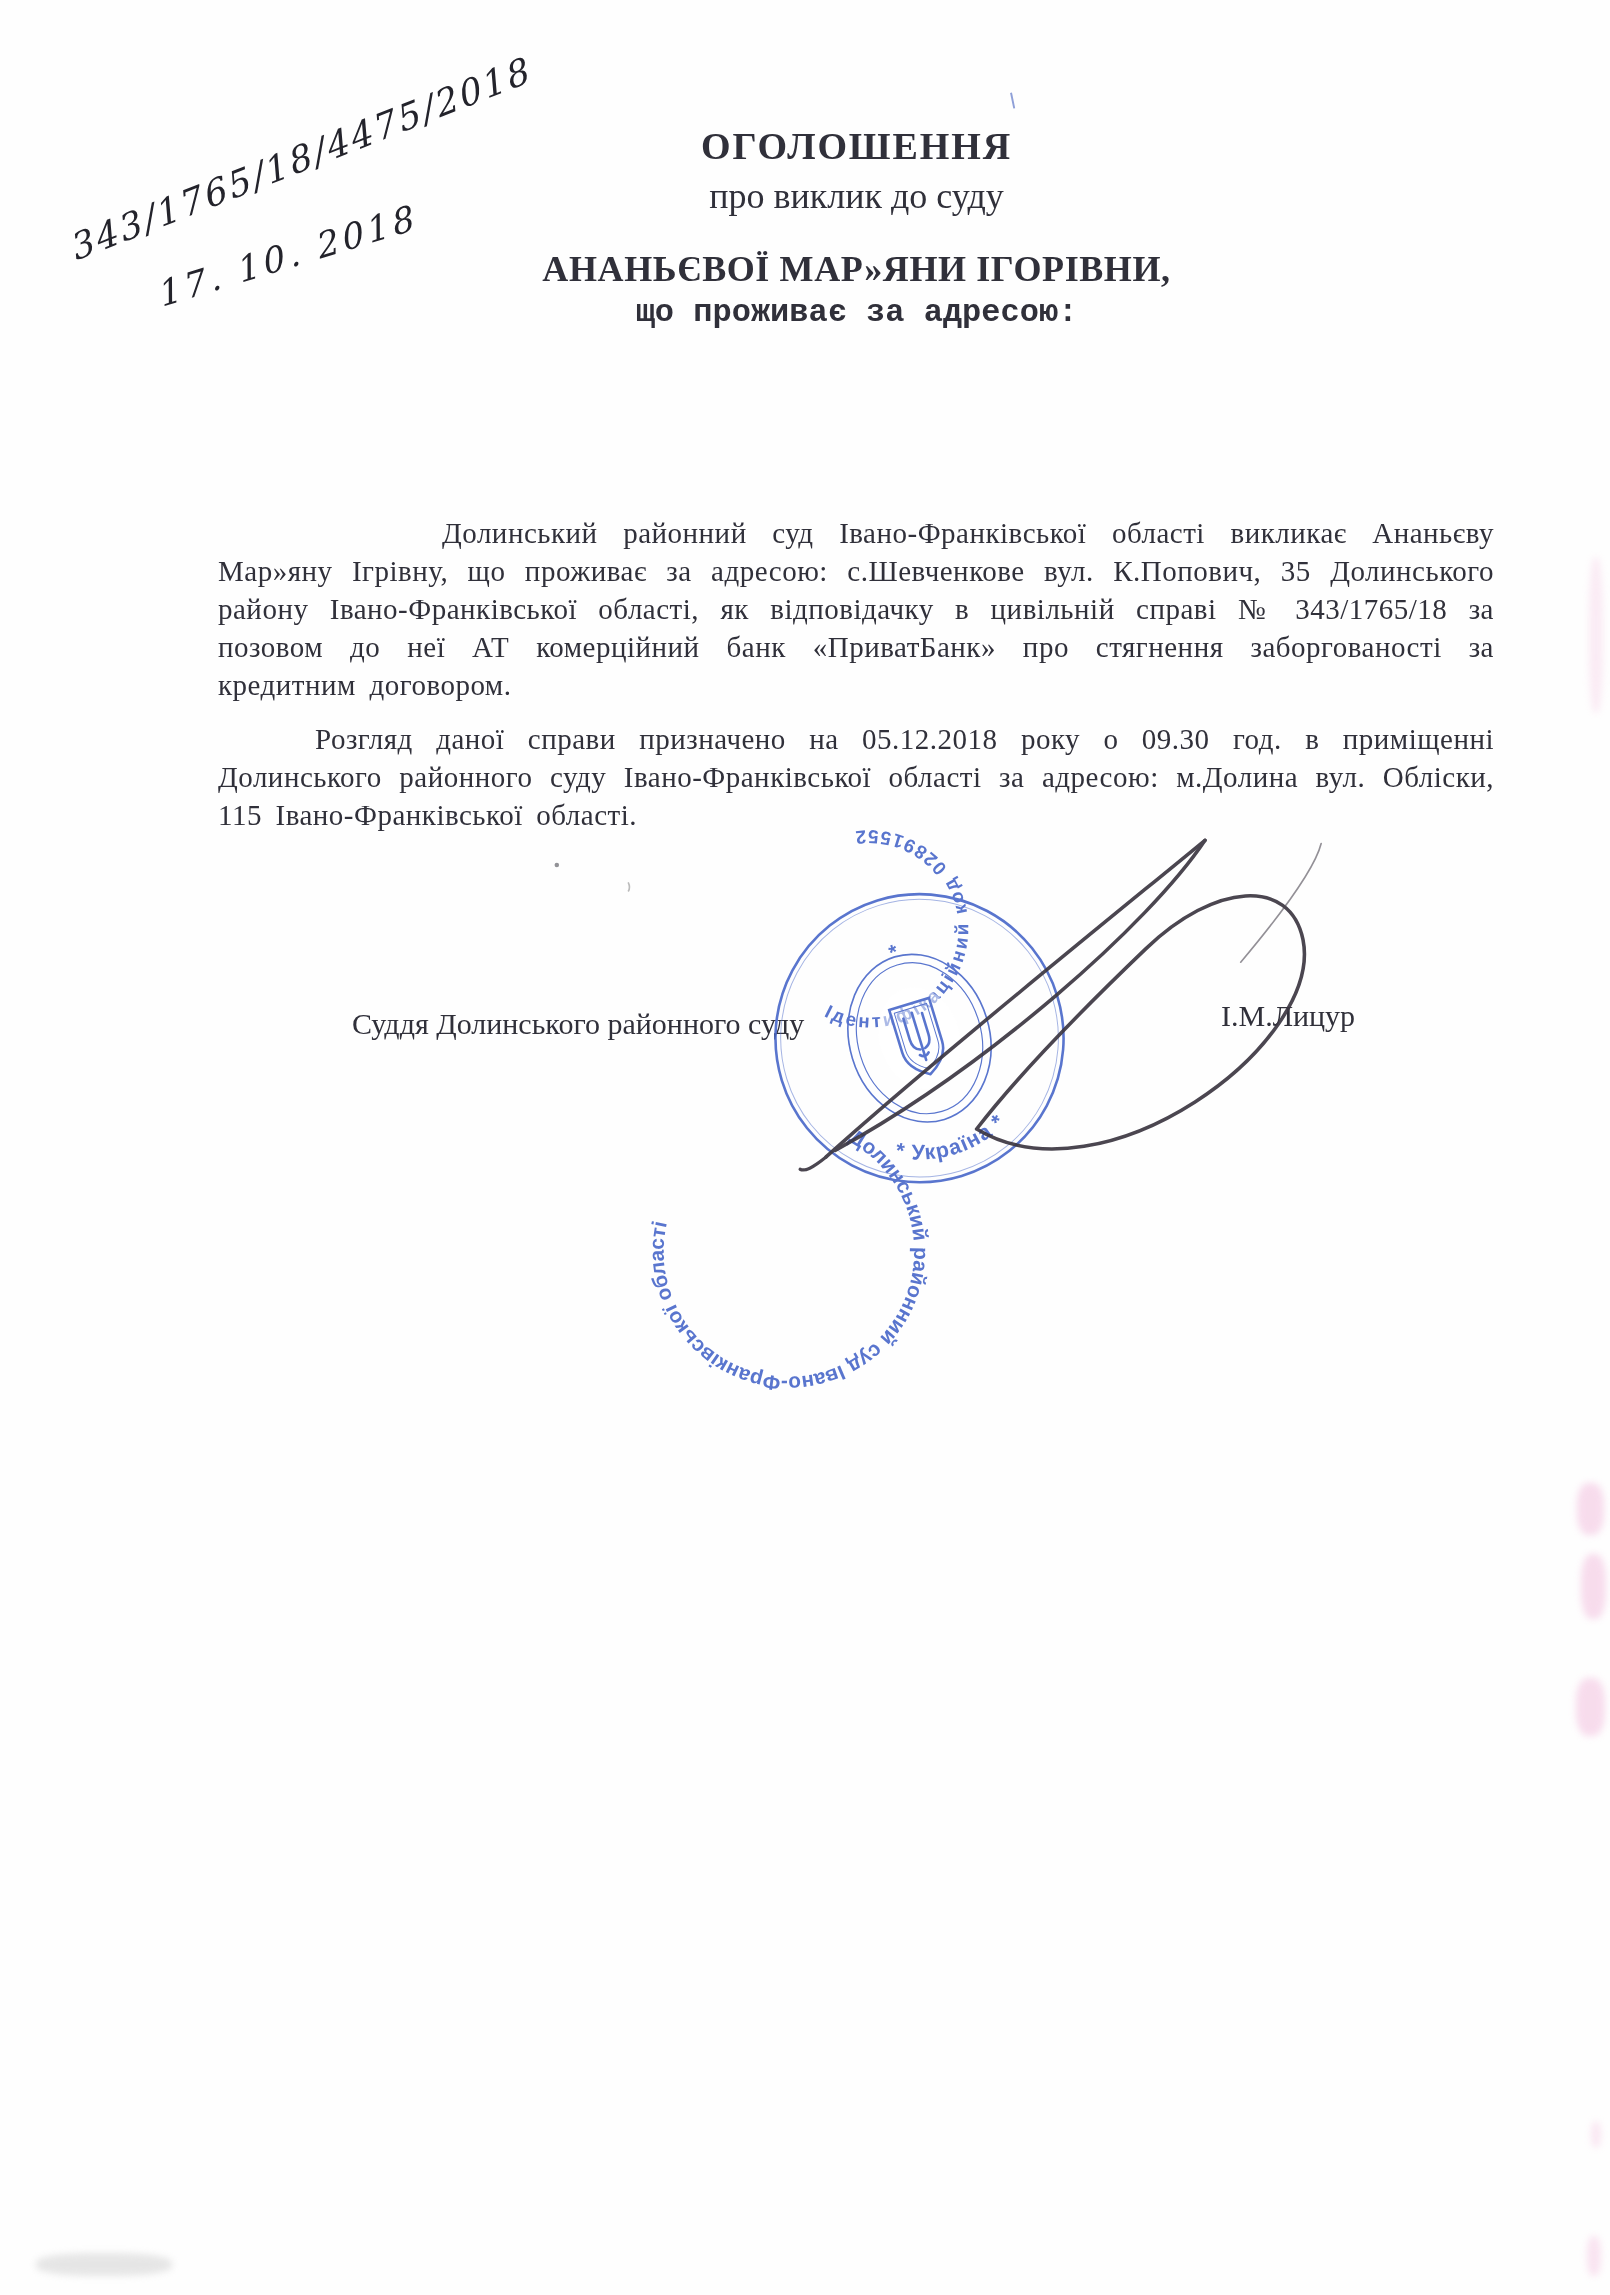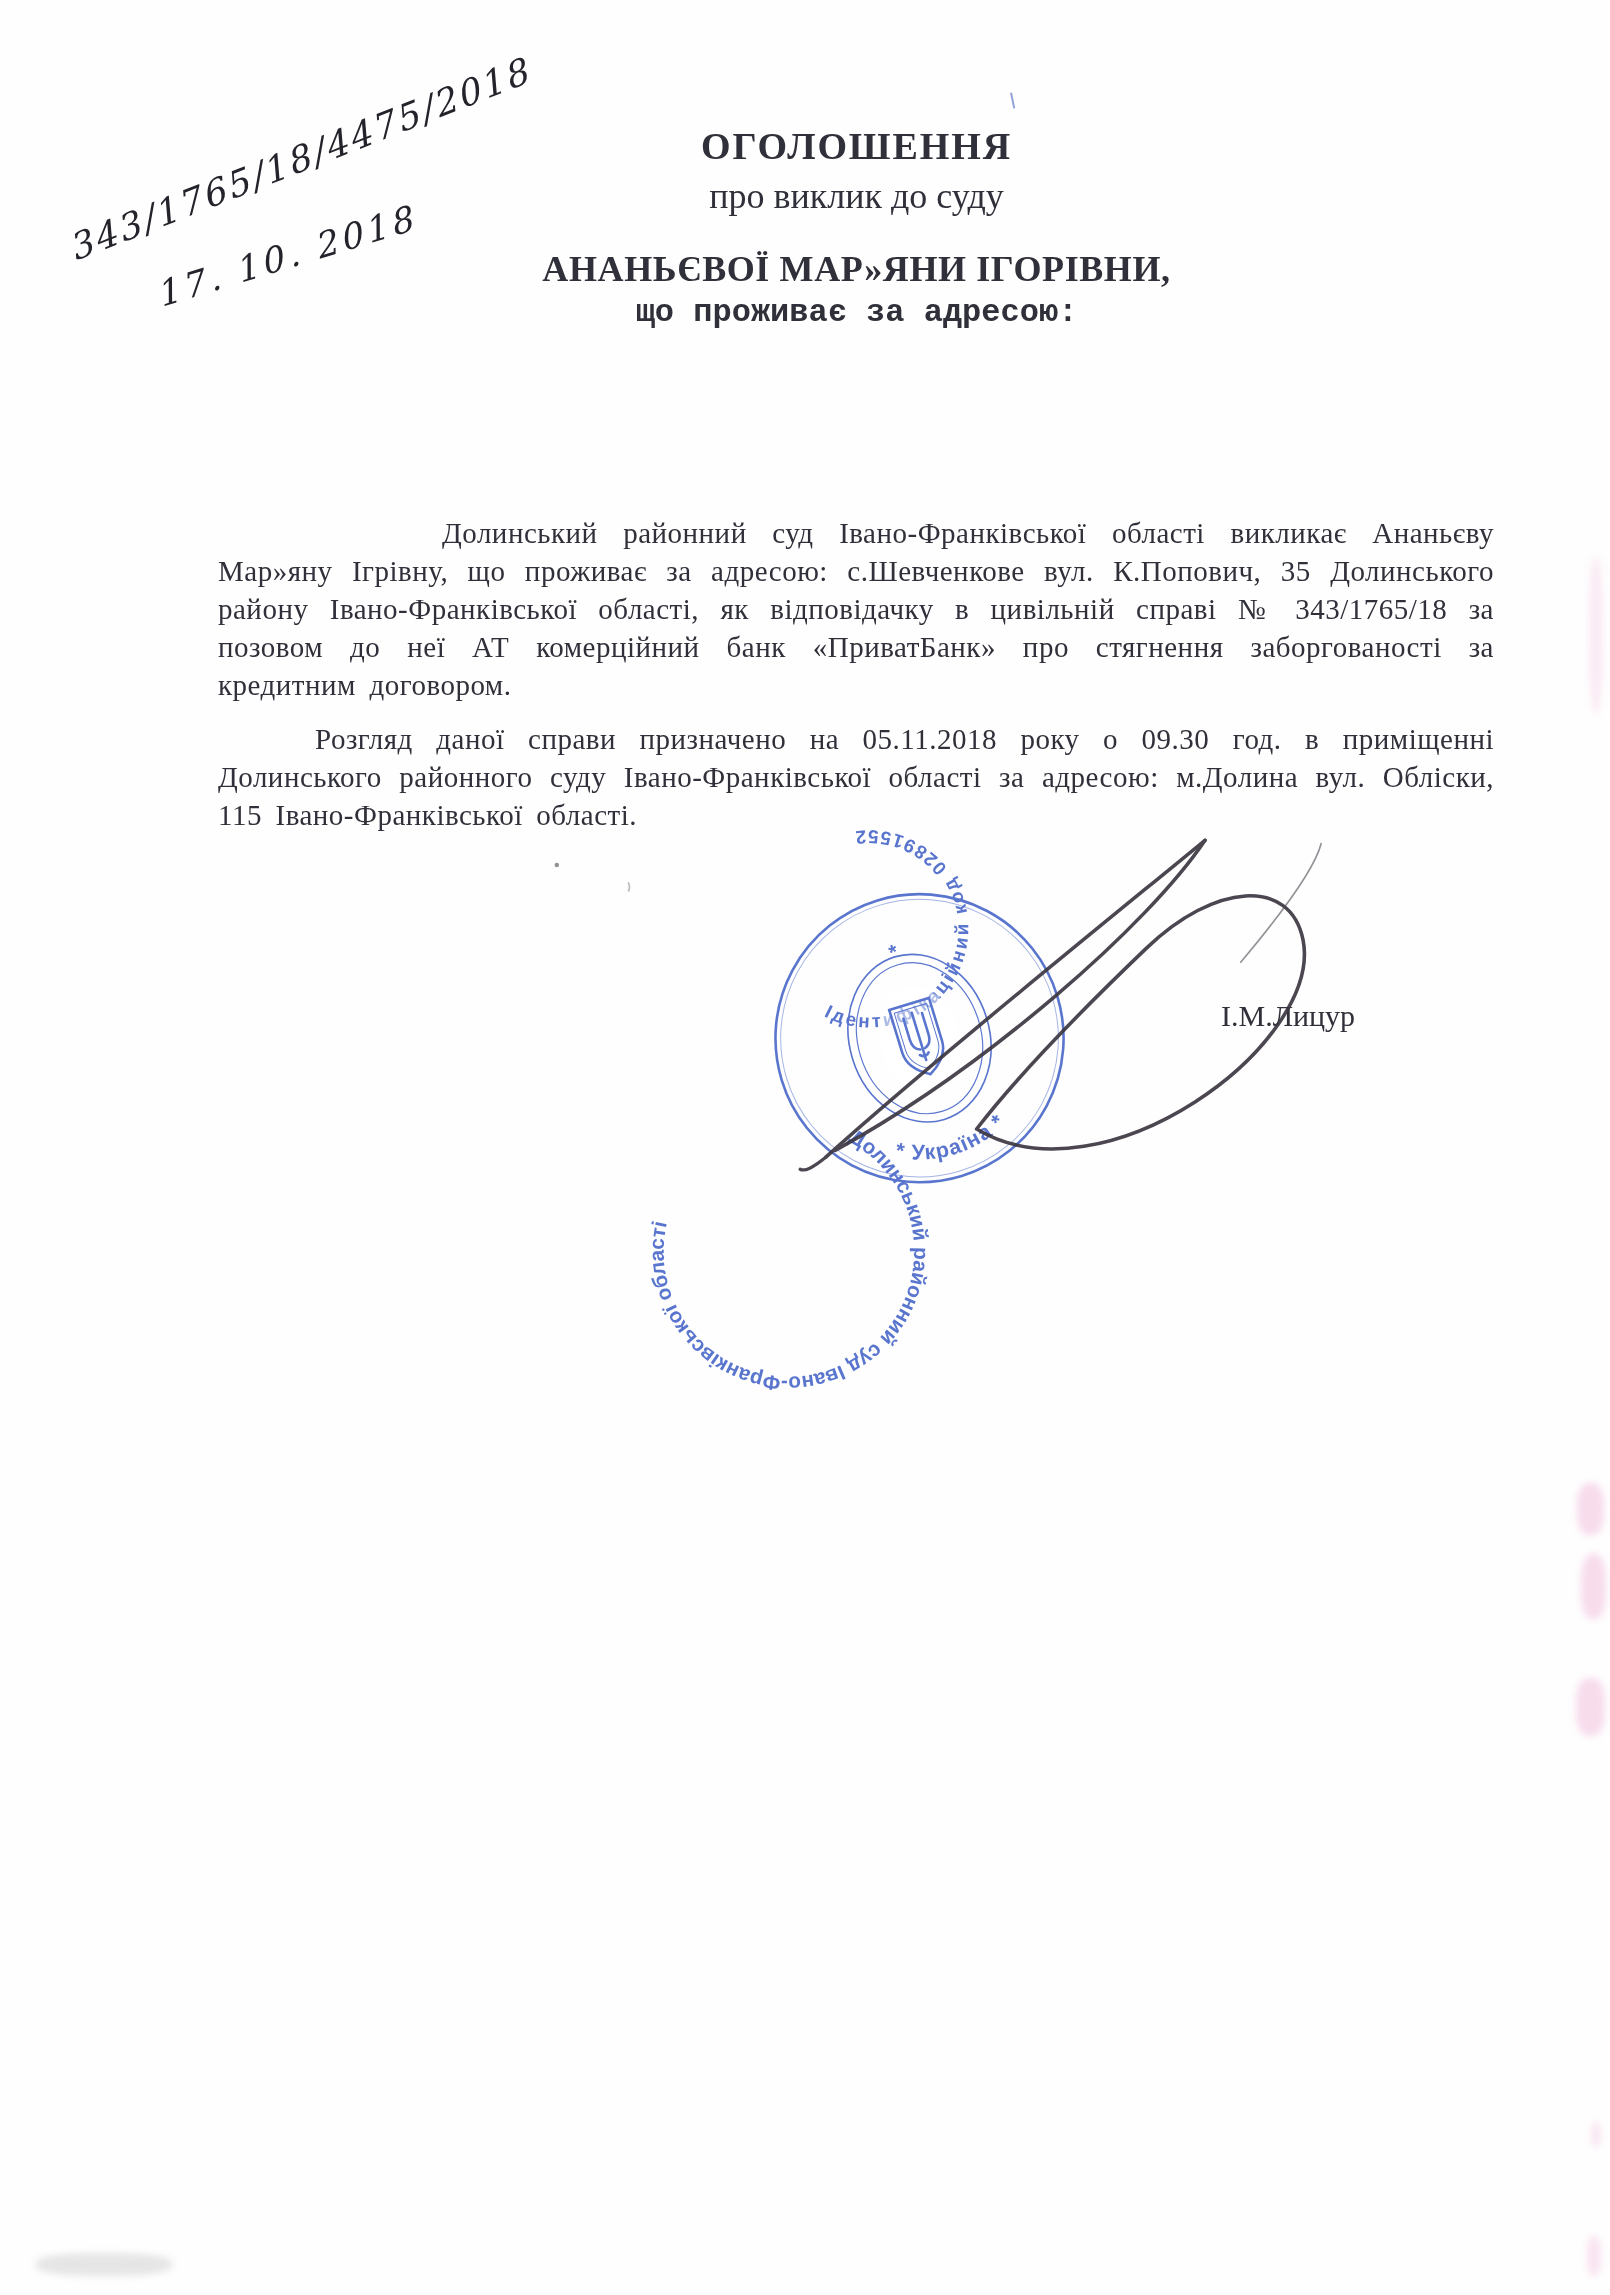--- a/index.html
+++ b/index.html
@@ -68,23 +68,24 @@
   <div class="hand hand-1">343/1765/18/4475/2018</div>
   <div class="hand hand-2">17. 10. 2018</div>
 
   <div class="center-col doc-title">ОГОЛОШЕННЯ</div>
   <div class="center-col doc-subtitle">про виклик до суду</div>
   <div class="center-col recipient-name">АНАНЬЄВОЇ МАР»ЯНИ ІГОРІВНИ,</div>
   <div class="center-col recipient-line">що проживає за адресою:</div>
 
   <div class="body-text">
     <p class="indent-lg">Долинський районний суд Івано-Франківської області викликає Ананьєву Мар»яну Ігрівну, що проживає за адресою: с.Шевченкове вул. К.Попович, 35 Долинського району Івано-Франківської області, як відповідачку в цивільній справі № 343/1765/18 за позовом до неї АТ комерційний банк «ПриватБанк» про стягнення заборгованості за кредитним договором.</p>
-    <p class="indent-sm p2">Розгляд даної справи призначено на 05.11.2018 року о 09.30 год. в приміщенні Долинського районного суду Івано-Франківської області за адресою: м.Долина вул. Обліски, 115 Івано-Франківської області.</p>
+    <p class="indent-sm p2">Розгляд даної справи призначено на 05.12.2018 року о 09.30 год. в приміщенні Долинського районного суду Івано-Франківської області за адресою: м.Долина вул. Обліски, 115 Івано-Франківської області.</p>
   </div>
 
+  <div class="sig-role">Суддя Долинського районного суду</div>
   <div class="sig-name">І.М.Лицур</div>
 
   <svg class="overlay" width="1610" height="2295" viewBox="0 0 2481 3537">
     <defs>
       <pattern id="bandHatch" width="6" height="6" patternUnits="userSpaceOnUse" patternTransform="rotate(40)">
         <line x1="0" y1="0" x2="0" y2="6" stroke="#5d7bd0" stroke-width="2"></line>
       </pattern>
       <pattern id="crossHatch" width="7" height="7" patternUnits="userSpaceOnUse" patternTransform="rotate(18)">
         <line x1="0" y1="0" x2="0" y2="7" stroke="#7b93dd" stroke-width="1.5"></line>
         <line x1="0" y1="0" x2="7" y2="0" stroke="#7b93dd" stroke-width="1.2"></line>

